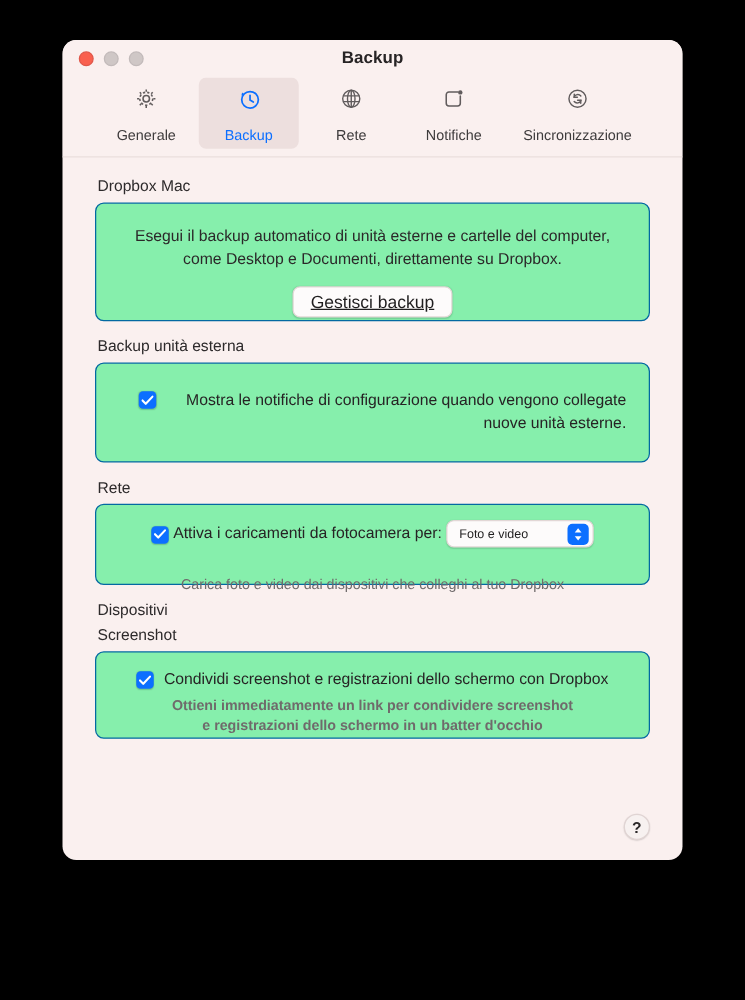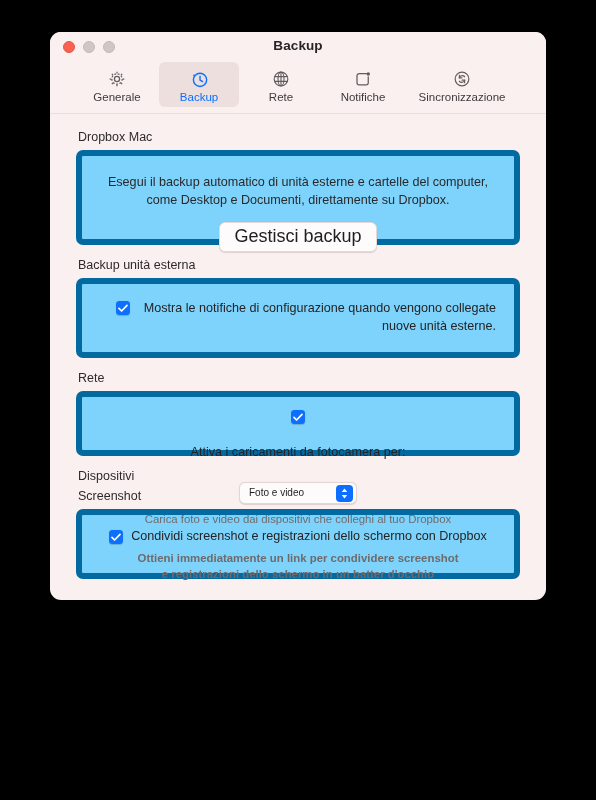--- a/index.html
+++ b/index.html
@@ -14,21 +14,21 @@
     font-family: "Liberation Sans", sans-serif;
     -webkit-font-smoothing: antialiased;
   }
 
   
   .window {
     position: absolute;
     left: 50px;
     top: 32px;
     width: 496px;
-    height: 568px;
+    height: 656px;
     background: #faf0ef;
     border-radius: 11px;
     overflow: hidden;
     box-shadow: 0 10px 34px rgba(0,0,0,0.55);
   }
 
   
   .titlebar {
     position: relative;
     height: 30px;
@@ -71,21 +71,21 @@
     border-bottom: 1px solid #eadedd;
     background: #faf0ef;
   }
   .tab {
     width: 76px;
     padding: 5px 2px 4px 2px;
     border-radius: 6px;
     display: flex;
     flex-direction: column;
     align-items: center;
-    gap: 0;
+    gap: 12px;
     cursor: default;
   }
   .tab.wide { width: 110px; }
   .tab.hovered { background: #eee4e3; }
   .tab.active  { background: #eddfde; }
   .tab .glyph {
     height: 24px;
     display: flex;
     align-items: center;
     justify-content: center;
@@ -105,22 +105,22 @@
     height: 560px;
     box-sizing: border-box;
     position: relative;
   }
   .sec-title {
     font-size: 12.5px;
     color: #2d2a2b;
     margin: 0 0 6px 2px;
   }
   .card {
-    background: #7dd3fc;
-    border: 6px solid #0369a1;
+    background: #86efac;
+    border: 1px solid #0369a1;
     border-radius: 7px;
     box-sizing: border-box;
     margin-bottom: 13px;
   }
   .card.tall-mac   { height: 95px; padding: 17px 22px 0 22px; }
   .card.ext-drive  { height: 80px; padding: 0 18px; display:flex; align-items:center; }
   .card.photos     { height: 65px; padding: 12px 18px 0 18px; }
   .card.devices    { height: 48px; display:flex; align-items:center; padding: 0 22px; }
   .card.shots      { height: 70px; padding: 13px 16px 0 16px; }
 
@@ -131,24 +131,25 @@
     text-align: center;
     margin: 0;
   }
   .btn-row { text-align: center; margin-top: 12px; }
   .btn {
     display: inline-block;
     background: #fdfbfb;
     border: 0.5px solid #e4d9d8;
     border-radius: 6px;
     padding: 3px 14px 4px 14px;
-    font-size: 18px;
+    font-size: 14px;
     color: #201e1f;
     box-shadow: 0 0.5px 1px rgba(0,0,0,0.13);
     cursor: default;
+    text-decoration: underline;
   }
 
   
   .cbrow { display: flex; align-items: flex-start; gap: 8px; }
   .cbrow.center { justify-content: center; align-items: center; }
   .checkbox {
     width: 14px; height: 14px;
     min-width: 14px;
     border-radius: 3.5px;
     background: #0c6fff;
@@ -164,22 +165,21 @@
     line-height: 1.42;
     text-align: right;
   }
 
   .ext-inner { width: 100%; padding-left: 16px; box-sizing: border-box; }
 
   .photos-row {
     display: flex;
     align-items: center;
     justify-content: center;
-    gap: 20px;
-    flex-direction: column;
+    gap: 4px;
   }
   .select {
     position: relative;
     display: inline-flex;
     align-items: center;
     background: #fdfbfb;
     border: 0.5px solid #e2d7d6;
     border-radius: 6px;
     height: 22px;
     width: 118px;
@@ -199,21 +199,21 @@
     border-radius: 4px;
     background: #0c6fff;
     display: flex;
     align-items: center;
     justify-content: center;
   }
   .sub {
     text-align: center;
     font-size: 11.4px;
     color: #6f6a6b;
-    margin-top: 8px;
+    margin-top: 23px;
     line-height: 1.35;
   }
   .placeholder-text {
     font-size: 12.2px;
     color: #6f6a6b;
   }
   .shots-sub {
     text-align: center;
     font-size: 11.4px;
     color: #6f6a6b;

